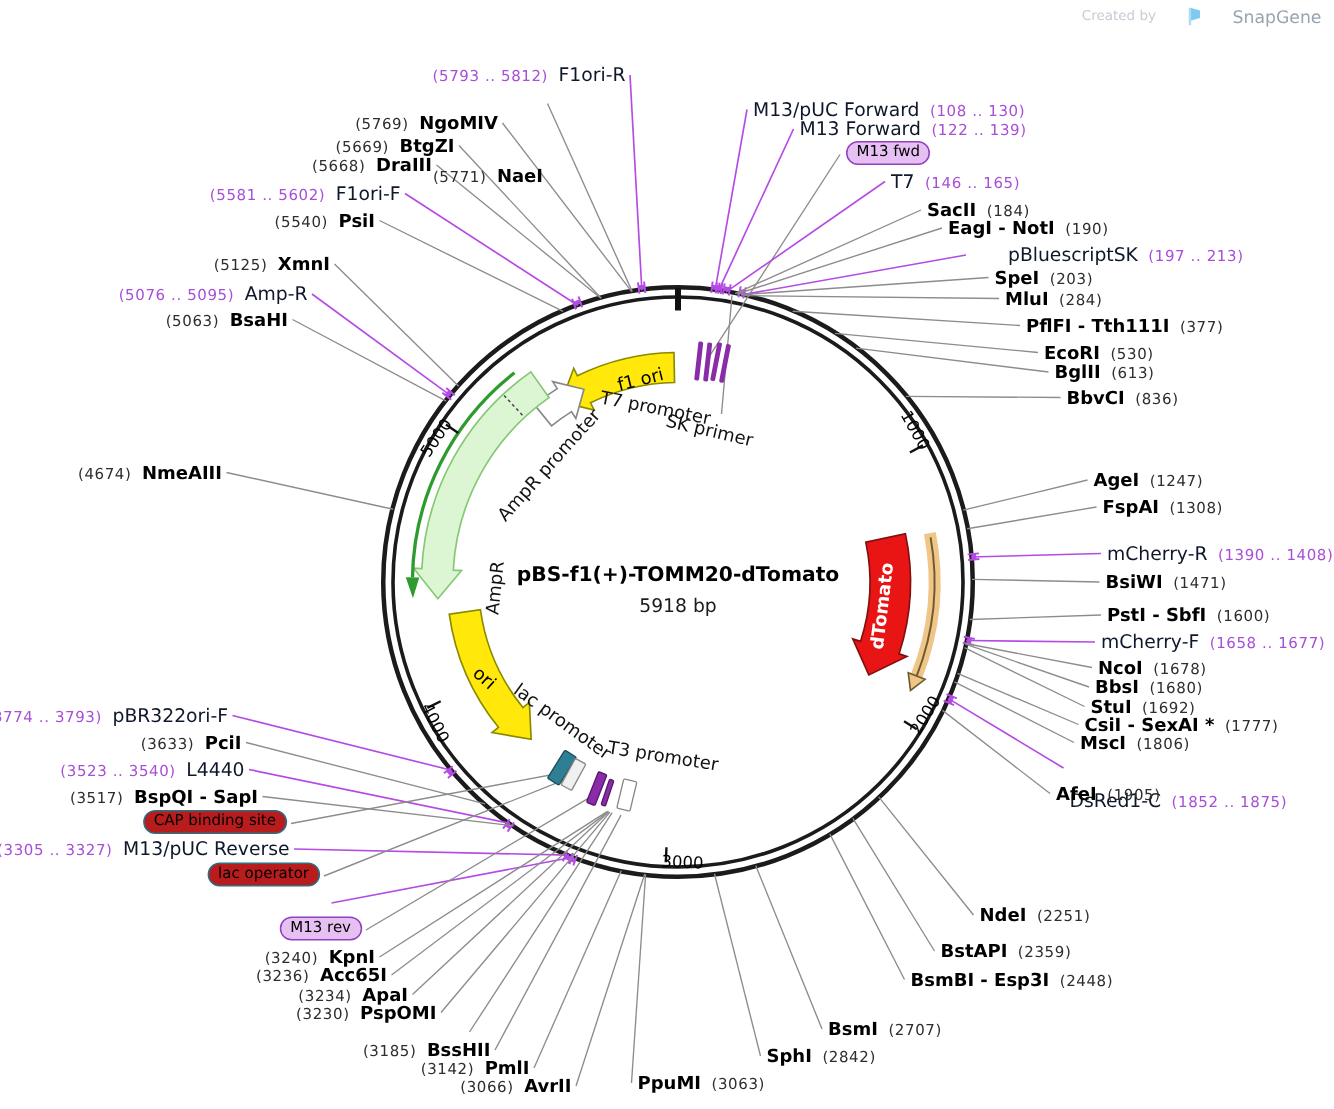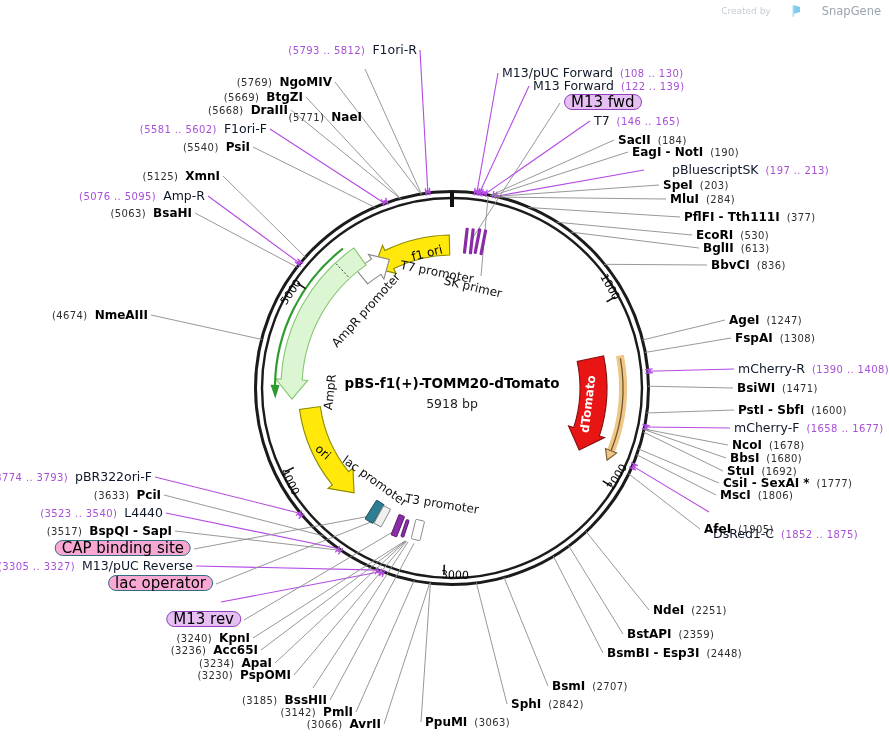--- a/index.html
+++ b/index.html
@@ -8,25 +8,25 @@
   #map-svg{position:absolute;left:0;top:0;}
   #labels{position:absolute;left:0;top:0;width:889px;height:739px;}
   .site{position:absolute;white-space:nowrap;font-size:12px;line-height:16px;height:16px;}
   .site.pf{transform:translateX(-100%);}
   .site .nm{color:#000;font-weight:bold;}
   .site .num{font-size:10px;color:#2e2e2e;letter-spacing:.4px;}
   .site.pri .nm{color:#0f172a;font-weight:normal;font-size:12.5px;}
   .site.pri .num{color:#a84fd8;}
   .site.nf .num{margin-left:7px;}
   .site.pf .num{margin-right:7px;}
-  .chip{position:absolute;white-space:nowrap;font-size:15px;line-height:14px;color:#000;
+  .chip{position:absolute;white-space:nowrap;font-size:10px;line-height:14px;color:#000;
         border-radius:8px;padding:0 6px;border:1.5px solid;}
   .chip.pf{transform:translateX(-100%);}
   .chipP{background:#e6c0f2;border-color:#9240be;}
-  .chipT{background:#f9a8d4;border-color:#2e6e82;text-align:center;}
+  .chipT{background:#b91c1c;border-color:#2e6e82;text-align:center;}
   .ilab{position:absolute;white-space:nowrap;font-size:12px;color:#111;}
   .tick-label{position:absolute;white-space:nowrap;font-size:11px;color:#000;}
   .title{position:absolute;white-space:nowrap;font-weight:bold;font-size:13.5px;color:#000;transform:translateX(-50%);}
   .bp{position:absolute;white-space:nowrap;font-size:12.5px;color:#1c1c1c;transform:translateX(-50%);}
   .watermark{position:absolute;top:4px;right:8px;display:flex;align-items:center;gap:21px;}
   .wm-created{font-size:9px;color:#c7cdd4;}
   .wm-brand{font-size:11.5px;color:#9aa4ae;}
   .wm-logo{width:9px;height:12px;display:inline-block;}
 </style>
 </head>

